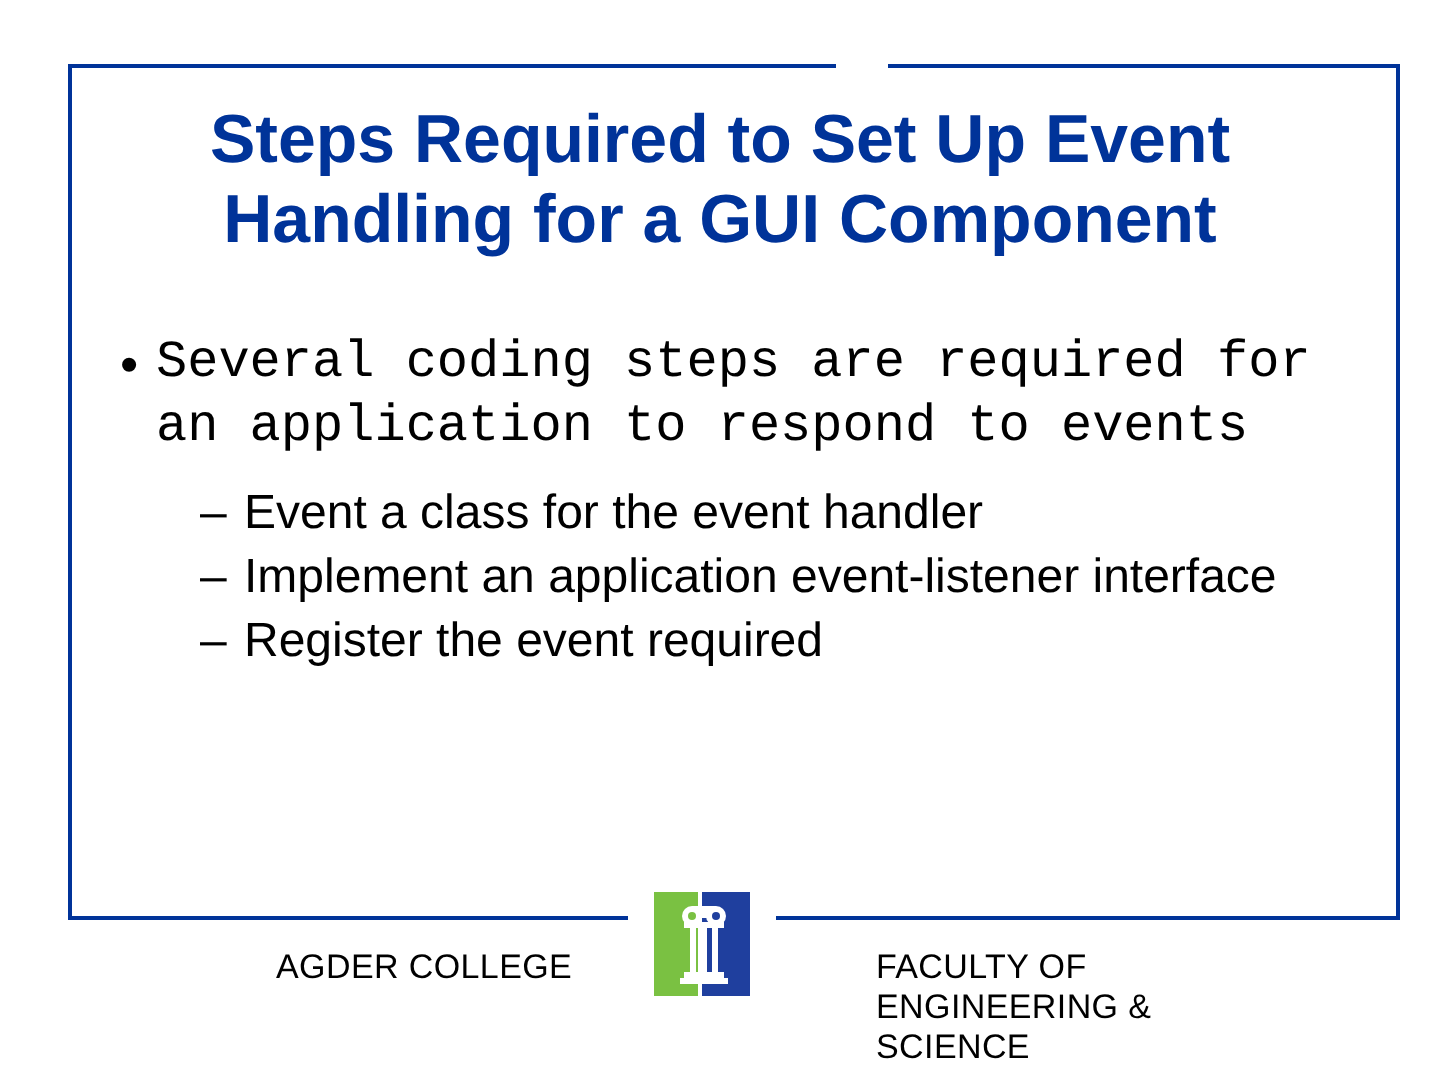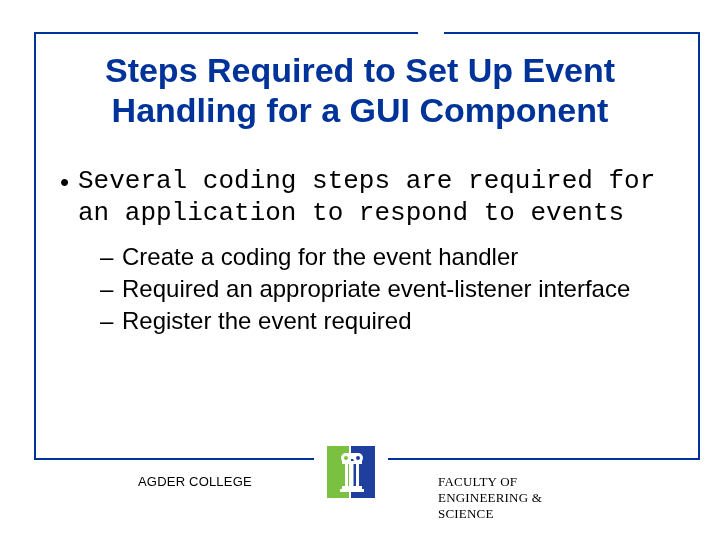--- a/index.html
+++ b/index.html
@@ -87,26 +87,26 @@
     color: #000;
     font-size: 24px;
     line-height: 1.24;
   }
   .sub-row { display: flex; align-items: flex-start; margin-bottom: 2px; }
   .dash { width: 22px; flex: none; }
 
   .footer-left, .footer-right {
     position: absolute;
     top: 474px;
-    font-size: 13px;
+    font-size: 17px;
     color: #000;
     letter-spacing: 0.2px;
   }
   .footer-left  { left: 138px; }
-  .footer-right { left: 438px; font-family: Liberation Serif, serif; }
+  .footer-right { left: 438px; }
 
   
   .logo {
     position: absolute;
     top: 446px;
     left: 327px;
     width: 48px;
     height: 52px;
   }
 </style>
@@ -127,25 +127,25 @@
   <div class="bullet-wrap">
     <div class="bullet-l1-row">
       <div class="bullet-dot">•</div>
       <div class="bullet-l1">Several coding steps are required for an application to respond to events</div>
     </div>
   </div>
 
   <div class="sub-wrap">
     <div class="sub-row">
       <div class="dash">–</div>
-      <div>Create a coding for the event handler</div>
+      <div>Event a class for the event handler</div>
     </div>
     <div class="sub-row">
       <div class="dash">–</div>
-      <div>Required an appropriate event-listener interface</div>
+      <div>Implement an application event-listener interface</div>
     </div>
     <div class="sub-row">
       <div class="dash">–</div>
       <div>Register the event required</div>
     </div>
   </div>
 
   <div class="footer-left">AGDER COLLEGE</div>
   <div class="footer-right">FACULTY OF ENGINEERING &amp; SCIENCE</div>
 

